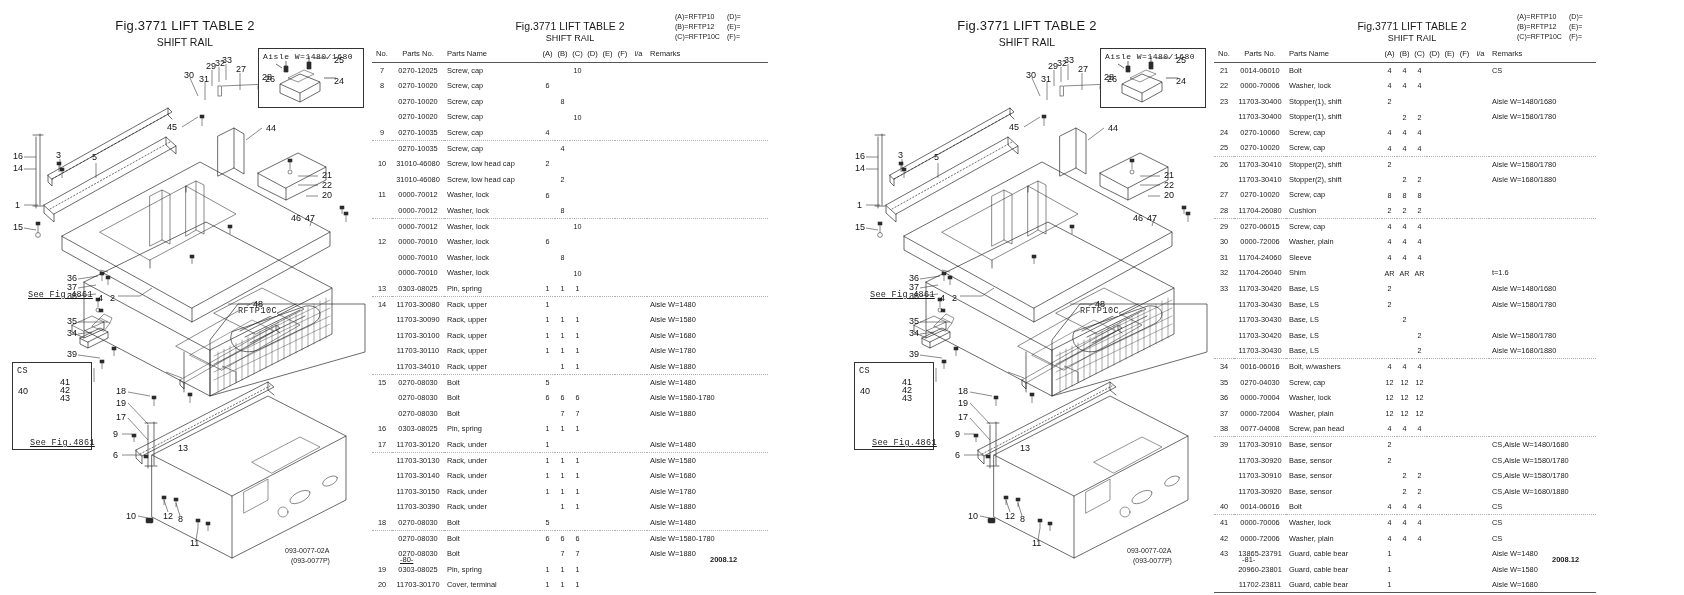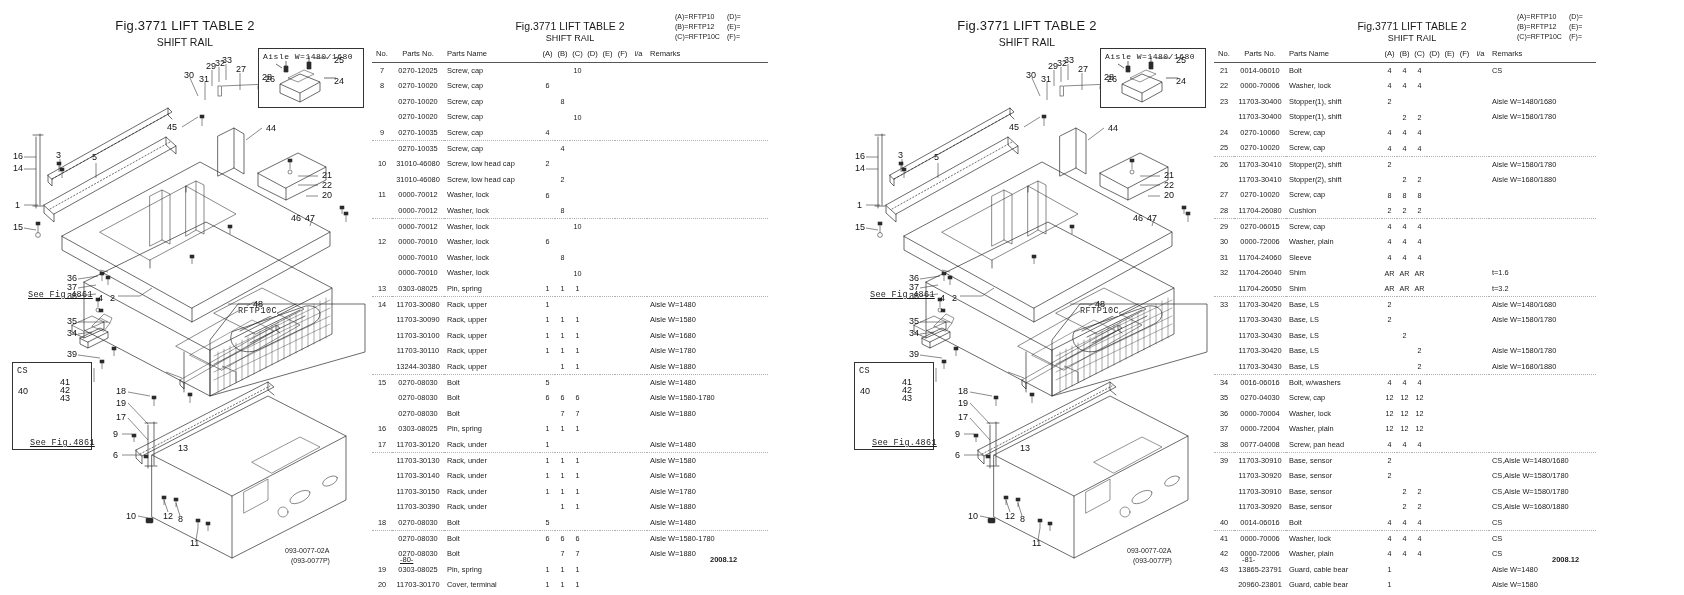--- a/index.html
+++ b/index.html
@@ -718,21 +718,21 @@
               <td class="c-q">1</td>
               <td class="c-q">1</td>
               <td class="c-q"></td>
               <td class="c-q"></td>
               <td class="c-q"></td>
               <td class="c-ia"></td>
               <td class="c-rem">Aisle W=1780</td>
             </tr>
             <tr class="sep">
               <td class="c-no"></td>
-              <td class="c-pno">13244-30380</td>
+              <td class="c-pno">11703-34010</td>
               <td class="c-pname">Rack, upper</td>
               <td class="c-q"></td>
               <td class="c-q">1</td>
               <td class="c-q">1</td>
               <td class="c-q"></td>
               <td class="c-q"></td>
               <td class="c-q"></td>
               <td class="c-ia"></td>
               <td class="c-rem">Aisle W=1880</td>
             </tr>
@@ -1477,33 +1477,20 @@
               <td class="c-pname">Shim</td>
               <td class="c-q">AR</td>
               <td class="c-q">AR</td>
               <td class="c-q">AR</td>
               <td class="c-q"></td>
               <td class="c-q"></td>
               <td class="c-q"></td>
               <td class="c-ia"></td>
               <td class="c-rem">t=1.6</td>
             </tr>
-            <tr class="sep">
-              <td class="c-no"></td>
-              <td class="c-pno">11704-26050</td>
-              <td class="c-pname">Shim</td>
-              <td class="c-q">AR</td>
-              <td class="c-q">AR</td>
-              <td class="c-q">AR</td>
-              <td class="c-q"></td>
-              <td class="c-q"></td>
-              <td class="c-q"></td>
-              <td class="c-ia"></td>
-              <td class="c-rem">t=3.2</td>
-            </tr>
             <tr>
               <td class="c-no">33</td>
               <td class="c-pno">11703-30420</td>
               <td class="c-pname">Base, LS</td>
               <td class="c-q">2</td>
               <td class="c-q"></td>
               <td class="c-q"></td>
               <td class="c-q"></td>
               <td class="c-q"></td>
               <td class="c-q"></td>

